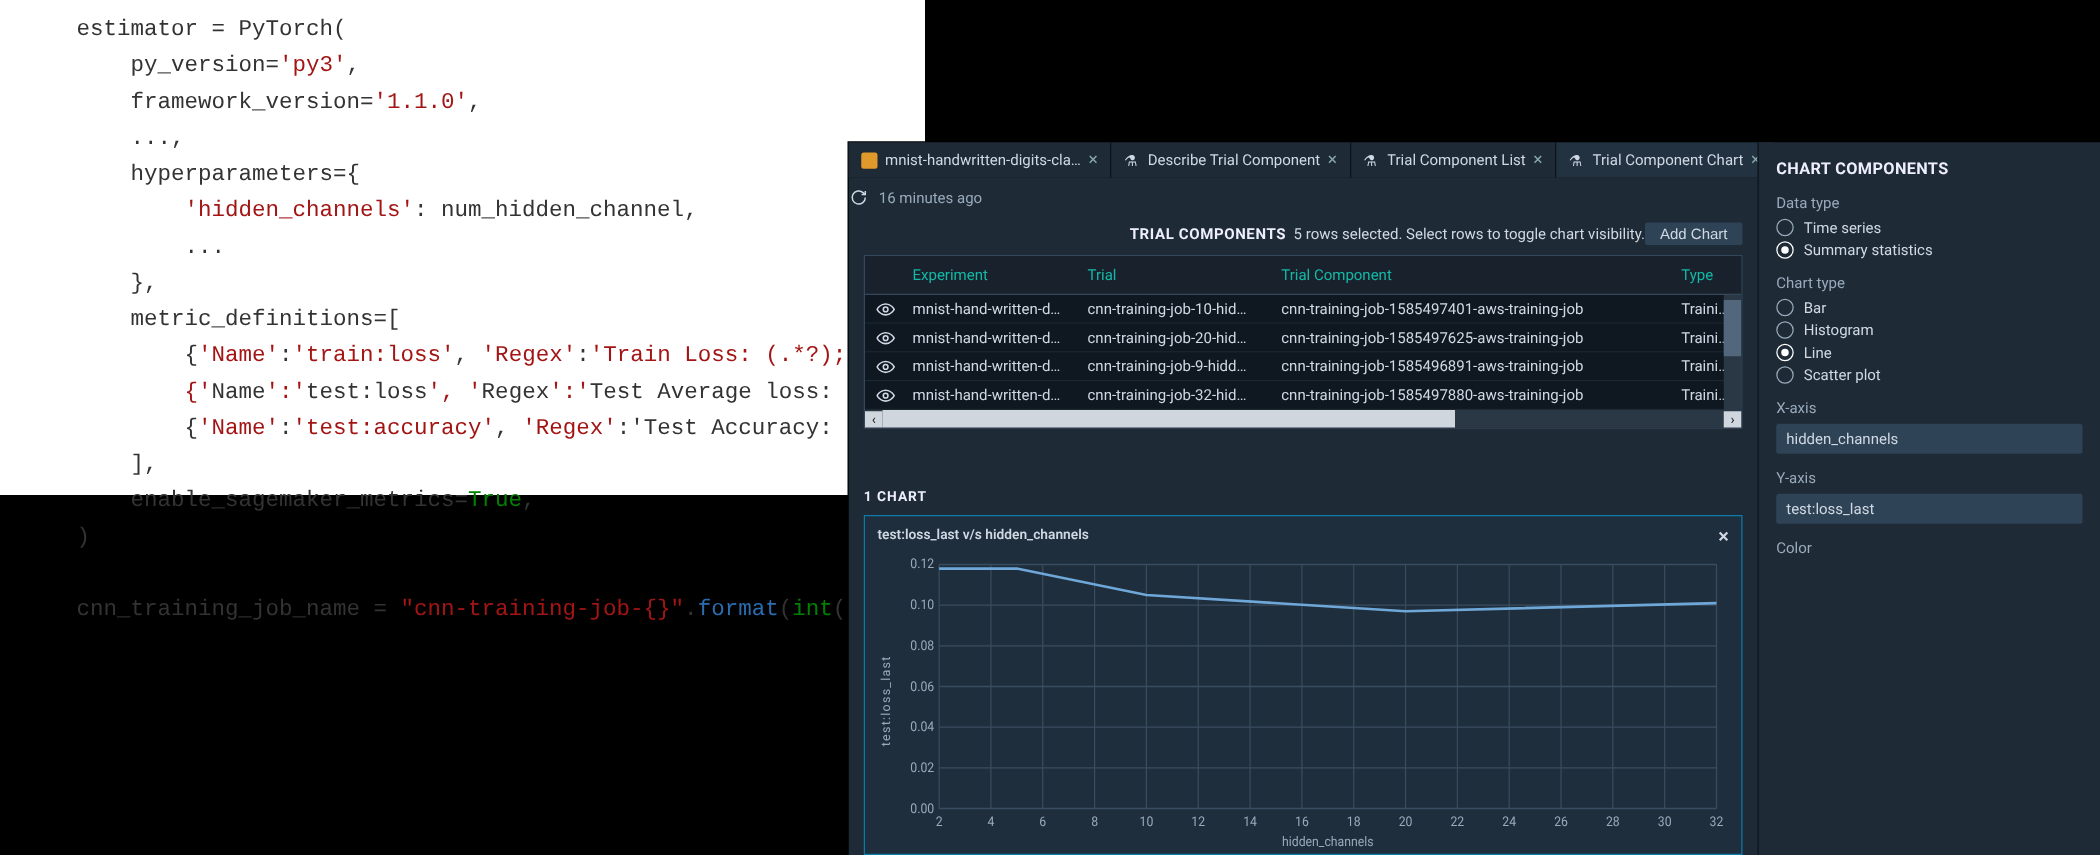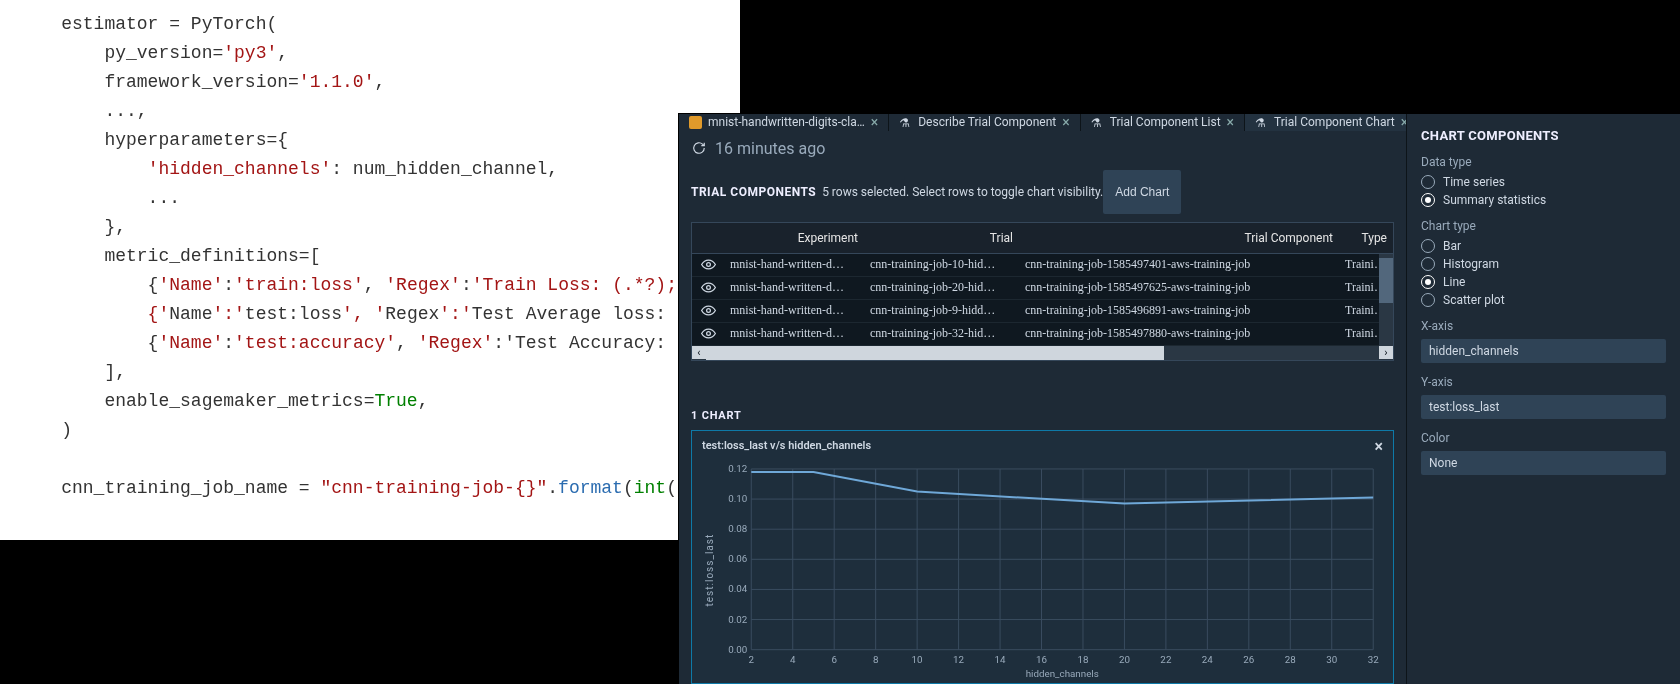--- a/index.html
+++ b/index.html
@@ -1,50 +1,50 @@
 <!DOCTYPE html>
 <html><head>
 <meta charset="utf-8">
 <style>
   html,body{margin:0;padding:0;background:#000;font-family:-apple-system,BlinkMacSystemFont,"Segoe UI",Roboto,Arial,sans-serif;font-size:13px;color:#cfd8e3;}
   .root{position:relative;width:1680px;height:684px;overflow:hidden;}
   
-  .code-panel{position:absolute;left:0;top:0;width:740px;height:540px;background:#fff;}
+  .code-panel{position:absolute;left:0;top:0;width:740px;height:396px;background:#fff;}
   .code-panel pre{margin:0;padding:10px 18px;font-family:"SFMono-Regular",Consolas,"Liberation Mono",monospace;font-size:18px;line-height:29px;color:#333;white-space:pre;overflow:hidden;}
   .tok-str{color:#a31515;}
   .tok-key{color:#008000;}
   .tok-kw{color:#2b6cb0;}
   
   .sm-panel{position:absolute;left:679px;top:114px;width:1001px;height:570px;background:#1e2a36;box-shadow:0 0 0 1px #000;display:flex;}
   .sm-main{flex:1;display:flex;flex-direction:column;min-width:0;}
   .sm-props{width:245px;background:#1e2a36;border-left:1px solid #0d1419;padding:14px 14px;}
   
   .tab-bar{display:flex;height:28px;background:#0d1419;font-size:12px;}
   .tab{display:flex;align-items:center;gap:6px;padding:0 10px;background:#1e2a36;border-right:1px solid #0d1419;cursor:pointer;white-space:nowrap;max-width:200px;}
   .tab.active{background:#233240;}
   .tab .label{overflow:hidden;text-overflow:ellipsis;color:#cfd8e3;}
   .tab .close{color:#8aa;font-size:14px;line-height:1;}
   .tab .ico{width:13px;height:13px;display:inline-block;}
   .ico-box{background:#e09a2b;border-radius:2px;}
   .ico-flask{color:#cfd8e3;font-size:12px;}
   
-  .hdr{display:flex;align-items:center;padding:8px 12px;gap:8px;color:#9ab;font-size:16px;}
+  .hdr{display:flex;align-items:center;padding:8px 0;gap:8px;color:#9ab;font-size:12px;}
   .refresh{width:16px;height:16px;display:inline-flex;align-items:center;justify-content:center;cursor:pointer;}
   .refresh svg{stroke:#cfd8e3;}
-  .sec-bar{display:flex;align-items:center;justify-content:flex-start;padding:4px 12px 8px 12px;}
+  .sec-bar{display:flex;align-items:center;justify-content:flex-end;padding:4px 12px 8px 12px;}
   .sec-bar .left{font-size:12px;}
   .sec-bar .left b{color:#eef;font-weight:700;letter-spacing:.5px;}
-  .btn{background:#2f4356;color:#cfd8e3;border:none;padding:15px 12px;font-size:12px;border-radius:2px;cursor:pointer;}
+  .btn{background:#2f4356;color:#cfd8e3;border:none;padding:2px 12px;font-size:12px;border-radius:2px;cursor:pointer;}
   
   .table-wrap{margin:0 12px;border:1px solid #35475a;background:#19222c;max-height:140px;display:flex;flex-direction:column;}
   .thead,.trow{display:grid;grid-template-columns:32px 140px 155px 320px 1fr;align-items:center;min-height:22px;}
-  .thead{background:#19222c;color:#e5e5e5;font-size:12px;border-bottom:1px solid #35475a;padding:4px 0;text-align:right;}
+  .thead{background:#19222c;color:#14b8a6;font-size:12px;border-bottom:1px solid #35475a;padding:4px 0;}
   .thead .cell{padding:2px 6px;}
   .tbody{flex:1;overflow:hidden;position:relative;}
-  .trow{font-size:12px;color:#cfd8e3;background:#0f1820;border-bottom:1px solid #1c2730;font-family:Liberation Serif, serif;}
+  .trow{font-size:12px;color:#cfd8e3;background:#0f1820;border-bottom:1px solid #1c2730;}
   .trow .cell{padding:3px 6px;overflow:hidden;text-overflow:ellipsis;white-space:nowrap;}
   .eye{display:flex;align-items:center;justify-content:center;color:#cfd8e3;cursor:pointer;}
   .eye svg{stroke:#cfd8e3;}
   .scroll-vert{position:absolute;right:0;top:0;bottom:0;width:14px;background:#2a3744;display:flex;flex-direction:column;justify-content:flex-start;}
   .scroll-vert .thumb{background:#52677c;width:100%;}
   .scroll-horiz{height:14px;background:#2a3744;display:flex;align-items:center;}
   .scroll-horiz .arrow{width:14px;text-align:center;color:#0c141c;font-size:11px;cursor:pointer;background:#cfd6dd;}
   .scroll-horiz .track{flex:1;height:100%;position:relative;}
   .scroll-horiz .thumb{position:absolute;left:0;top:0;height:100%;background:#cfd6dd;}
   
@@ -312,17 +312,16 @@
           </div>
         </div>
 
     <div class="props-label">X-axis</div>
     <div class="sel-box">hidden_channels</div>
 
     <div class="props-label">Y-axis</div>
     <div class="sel-box">test:loss_last</div>
 
     <div class="props-label">Color</div>
-    <div class="sel-box">None</div>
   </div>
 </div>
 
 </div>
 
 </body></html>

